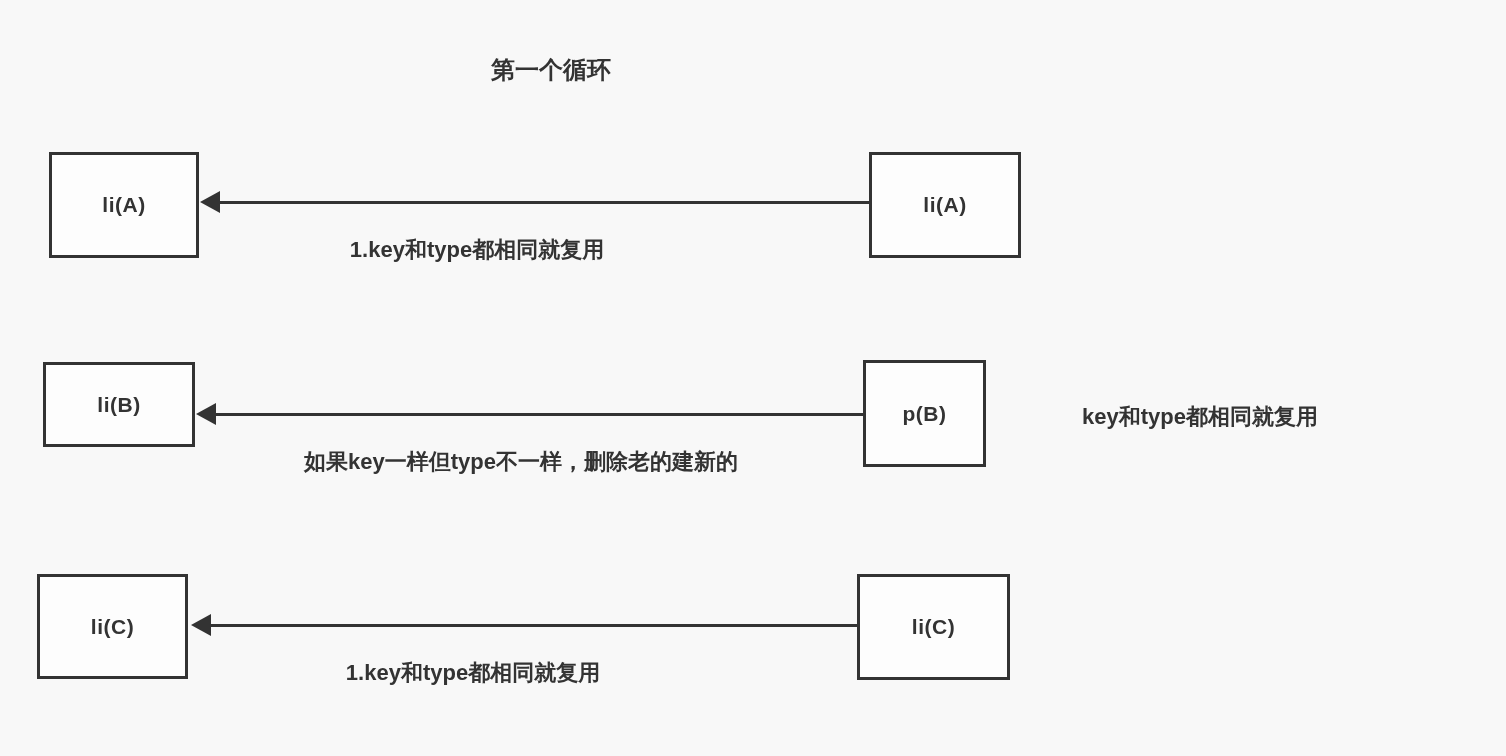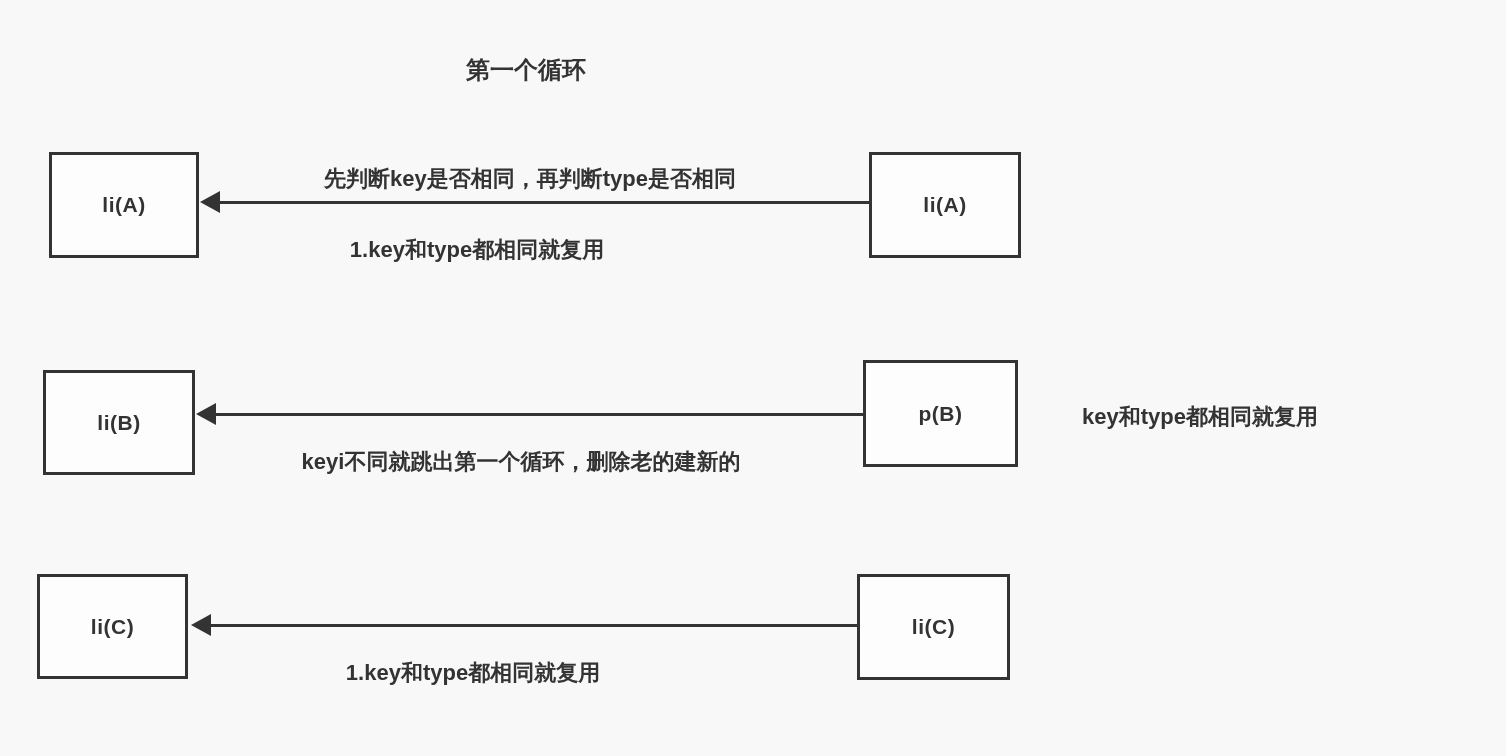--- a/index.html
+++ b/index.html
@@ -52,42 +52,41 @@
     font-weight: bold;
     font-size: 22px;
   }
   .title { font-size: 24px; }
 </style>
 </head>
 <body>
 
 <div class="canvas">
 
-  <div class="lbl title" style="left:526px; top:70px;">第一个循环</div>
+  <div class="lbl title" style="left:551px; top:70px;">第一个循环</div>
 
   <div class="node" style="left:49px; top:152px; width:150px; height:106px;">
     <span class="node-label">li(A)</span>
   </div>
   <div class="node" style="left:869px; top:152px; width:152px; height:106px;">
     <span class="node-label">li(A)</span>
   </div>
   <div class="hline" style="left:218px; top:201px; width:651px;"></div>
   <div class="ahead" style="left:200px; top:191px;"></div>
-  <div class="lbl" style="left:530px; top:179px;">先判断key是否相同，再判断type是否相同</div>
   <div class="lbl" style="left:477px; top:250px;">1.key和type都相同就复用</div>
 
-  <div class="node" style="left:43px; top:362px; width:152px; height:105px;margin-top:8px;">
+  <div class="node" style="left:43px; top:362px; width:152px; height:85px;">
     <span class="node-label">li(B)</span>
   </div>
-  <div class="node" style="left:863px; top:360px; width:155px; height:107px;">
+  <div class="node" style="left:863px; top:360px; width:123px; height:107px;">
     <span class="node-label">p(B)</span>
   </div>
   <div class="hline" style="left:214px; top:413px; width:649px;"></div>
   <div class="ahead" style="left:196px; top:403px;"></div>
-  <div class="lbl" style="left:521px; top:462px;">keyi不同就跳出第一个循环，删除老的建新的</div>
+  <div class="lbl" style="left:521px; top:462px;">如果key一样但type不一样，删除老的建新的</div>
   <div class="lbl" style="left:1200px; top:417px;">key和type都相同就复用</div>
 
   <div class="node" style="left:37px; top:574px; width:151px; height:105px;">
     <span class="node-label">li(C)</span>
   </div>
   <div class="node" style="left:857px; top:574px; width:153px; height:106px;">
     <span class="node-label">li(C)</span>
   </div>
   <div class="hline" style="left:209px; top:624px; width:648px;"></div>
   <div class="ahead" style="left:191px; top:614px;"></div>

